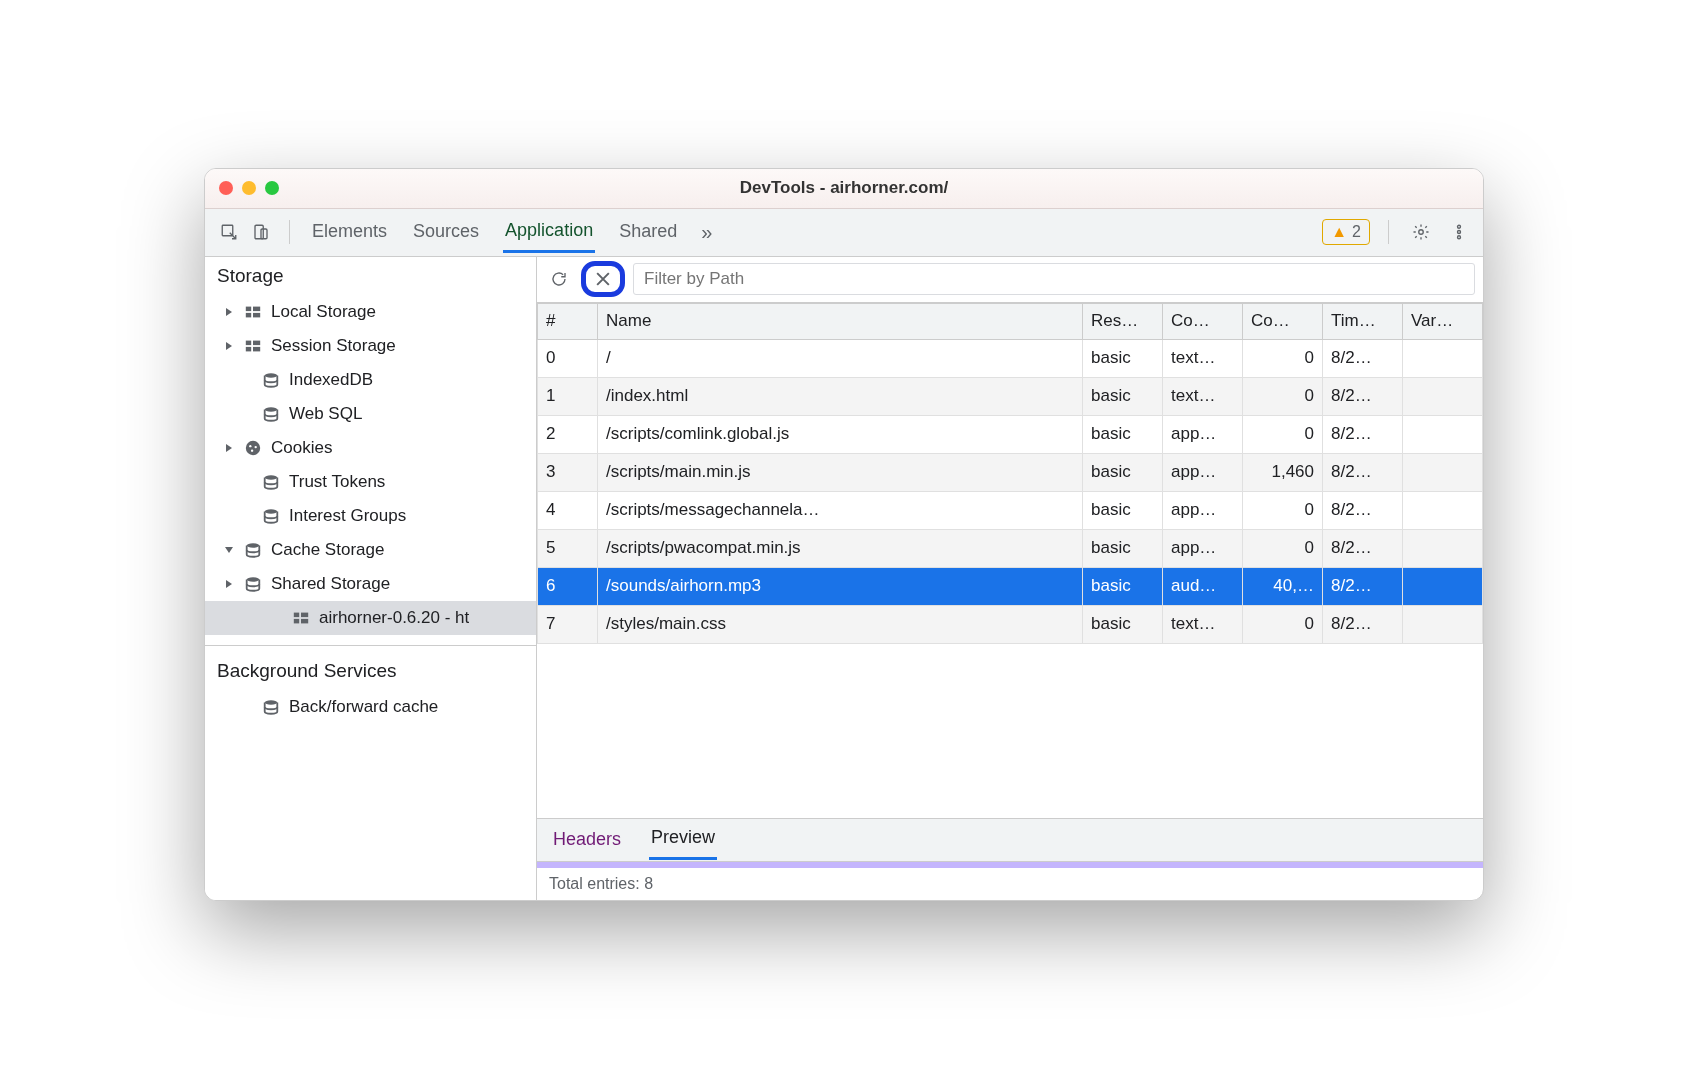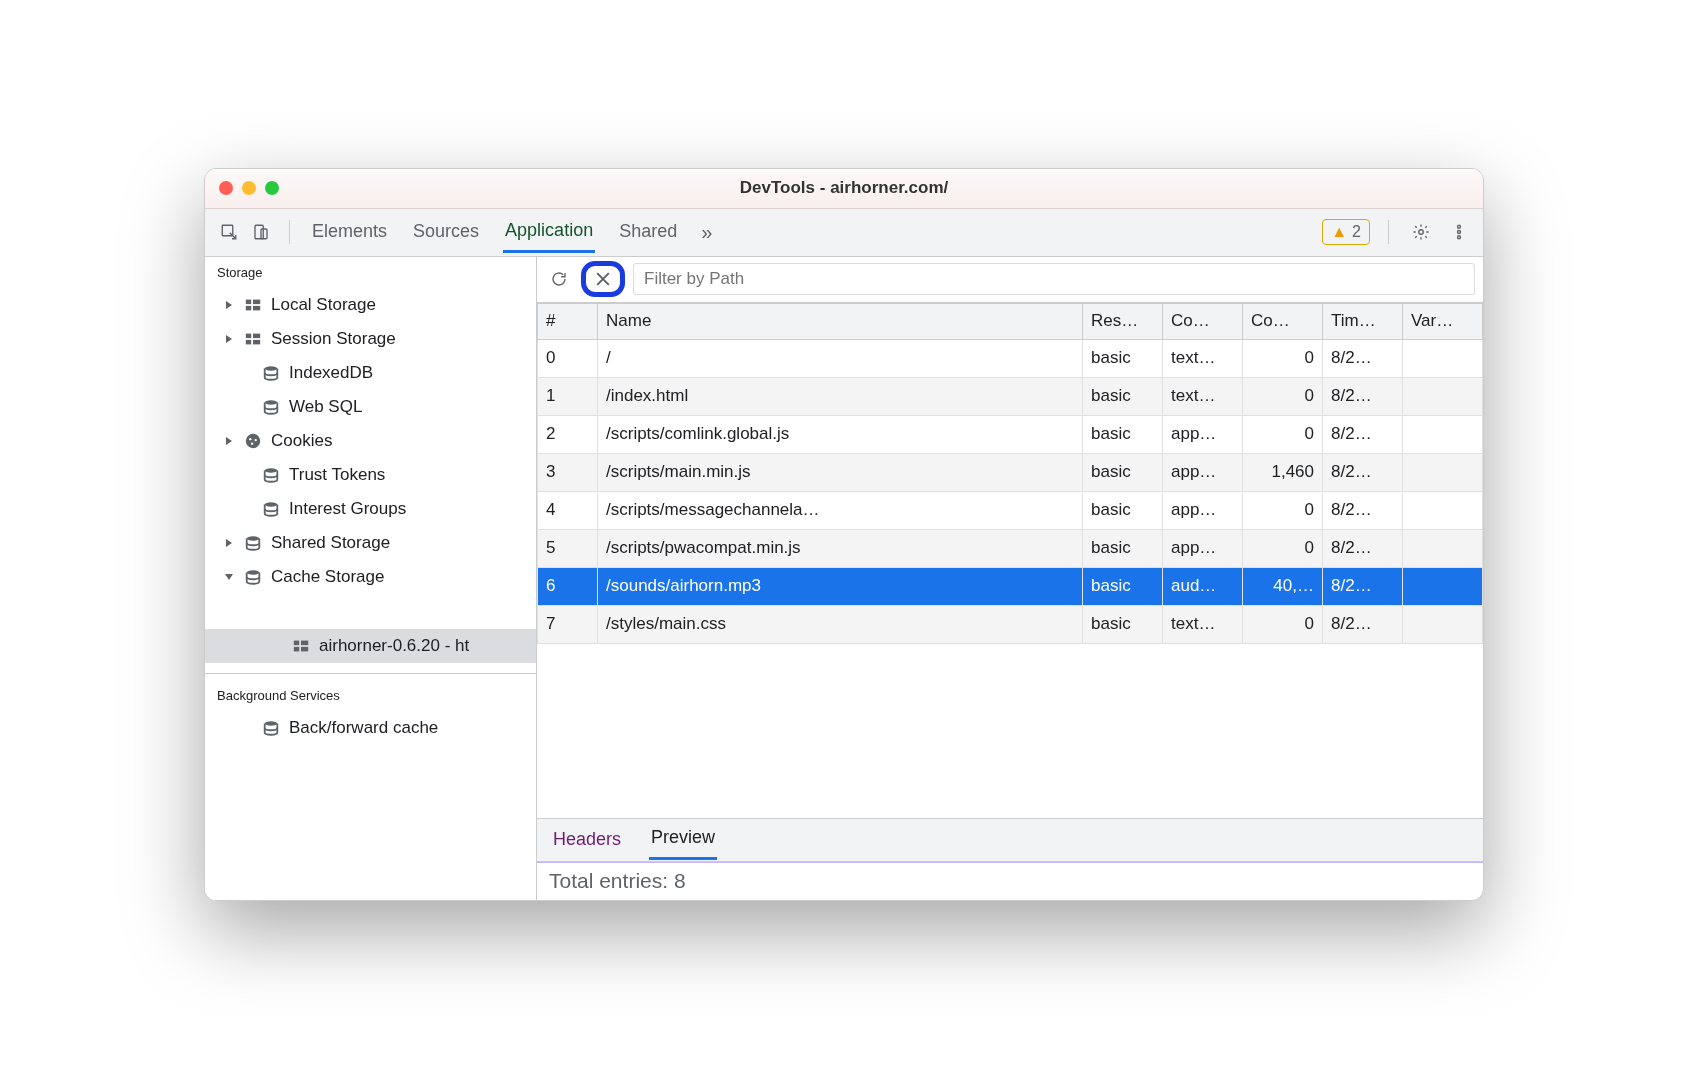--- a/index.html
+++ b/index.html
@@ -63,33 +63,33 @@
   cursor:pointer;
 }
 .warntri { color:#f29900; font-size:16px; }
 .body { display:flex; flex:1; overflow:hidden; }
 .sidebar {
   width:332px; border-right:1px solid #ccc; background:#fff;
   overflow:hidden; display:flex; flex-direction:column;
   font-size:17px;
 }
 .section-title {
-  font-size:13px; color:#202124; padding:8px 12px 4px;
+  font-size:19px; color:#202124; padding:8px 12px 4px;
 }
 .tree { padding:4px 0; }
 .node {
   display:flex; align-items:center; height:34px; padding-left:18px;
   gap:8px; cursor:pointer; white-space:nowrap;text-align:right;
 }
 .node .chev { width:12px; height:12px; display:inline-flex; align-items:center; justify-content:center; color:#5f6368; }
 .node .chev svg { width:10px; height:10px; fill:#5f6368; }
 .node .ic { width:20px; height:20px; display:inline-flex; align-items:center; justify-content:center; }
 .node .ic svg { width:18px; height:18px; fill:#5f6368; }
 .node.indent1 { padding-left:36px; }
-.node.indent2 { padding-left:66px;margin-top:35px; }
+.node.indent2 { padding-left:66px; }
 .node.sel { background:#dadce0; }
 .node .lbl { color:#202124; overflow:hidden; text-overflow:ellipsis; }
 hr.sep { border:none; border-top:1px solid #ccc; margin:6px 0; }
 .main { flex:1; display:flex; flex-direction:column; overflow:hidden; }
 .toolbar {
   height:46px; display:flex; align-items:center; padding:0 8px; gap:8px;
   border-bottom:1px solid #ccc; background:#fff;
 }
 .hilite {
   border:5px solid #1a3bde; border-radius:14px; padding:2px 6px;
@@ -111,21 +111,21 @@
 }
 tr:nth-child(even) td { background:#f4f4f4; }
 tr.selrow td { background:#1a73e8; color:#fff; }
 td.num { text-align:right; }
 .bottomtabs {
   height:44px; border-top:1px solid #ccc; border-bottom:1px solid #ccc;
   display:flex; align-items:center; padding:0 14px; gap:26px; background:#f1f3f4;
 }
 .btab { font-size:18px; color:#701a75; cursor:pointer; padding:8px 2px 9px; }
 .btab.active { color:#202124; border-bottom:3px solid #1a73e8; }
-.status { height:38px; display:flex; align-items:center; padding:0 12px; font-size:21px; color:#5f6368; border-top:1px solid #c4b5fd; }
+.status { height:38px; display:flex; align-items:center; padding:0 12px; font-size:16px; color:#5f6368; border-top:6px solid #c4b5fd; }
 </style>
 </head>
 <body>
 
 <div class="window">
 
   <div class="titlebar">
     <div class="traffic">
       <div class="dot red"></div>
       <div class="dot yellow"></div>
@@ -271,46 +271,46 @@
                 <ellipse cx="10" cy="5" rx="7" ry="2.5" fill="#5f6368"></ellipse>
                 <path d="M3 5v10c0 1.4 3.1 2.5 7 2.5s7-1.1 7-2.5V5" fill="none" stroke="#5f6368" stroke-width="2"></path>
                 <path d="M3 10c0 1.4 3.1 2.5 7 2.5s7-1.1 7-2.5" fill="none" stroke="#5f6368" stroke-width="2"></path>
               </svg>
             </span>
             <span class="lbl">Interest Groups</span>
           </div>
           <div class="node indent0">
             <span class="chev">
               <svg viewBox="0 0 10 10">
-                <path d="M2 1 L8 5 L2 9 Z"></path>
-              </svg>
-            </span>
-            <span class="ic">
-              <svg viewBox="0 0 20 20">
-                <ellipse cx="10" cy="5" rx="7" ry="2.5" fill="#5f6368"></ellipse>
-                <path d="M3 5v10c0 1.4 3.1 2.5 7 2.5s7-1.1 7-2.5V5" fill="none" stroke="#5f6368" stroke-width="2"></path>
-                <path d="M3 10c0 1.4 3.1 2.5 7 2.5s7-1.1 7-2.5" fill="none" stroke="#5f6368" stroke-width="2"></path>
-              </svg>
-            </span>
-            <span class="lbl">Shared Storage</span>
+                <path d="M1 2 L9 2 L5 8 Z"></path>
+              </svg>
+            </span>
+            <span class="ic">
+              <svg viewBox="0 0 20 20">
+                <ellipse cx="10" cy="5" rx="7" ry="2.5" fill="#5f6368"></ellipse>
+                <path d="M3 5v10c0 1.4 3.1 2.5 7 2.5s7-1.1 7-2.5V5" fill="none" stroke="#5f6368" stroke-width="2"></path>
+                <path d="M3 10c0 1.4 3.1 2.5 7 2.5s7-1.1 7-2.5" fill="none" stroke="#5f6368" stroke-width="2"></path>
+              </svg>
+            </span>
+            <span class="lbl">Cache Storage</span>
           </div>
           <div class="node indent0">
             <span class="chev">
               <svg viewBox="0 0 10 10">
-                <path d="M1 2 L9 2 L5 8 Z"></path>
-              </svg>
-            </span>
-            <span class="ic">
-              <svg viewBox="0 0 20 20">
-                <ellipse cx="10" cy="5" rx="7" ry="2.5" fill="#5f6368"></ellipse>
-                <path d="M3 5v10c0 1.4 3.1 2.5 7 2.5s7-1.1 7-2.5V5" fill="none" stroke="#5f6368" stroke-width="2"></path>
-                <path d="M3 10c0 1.4 3.1 2.5 7 2.5s7-1.1 7-2.5" fill="none" stroke="#5f6368" stroke-width="2"></path>
-              </svg>
-            </span>
-            <span class="lbl">Cache Storage</span>
+                <path d="M2 1 L8 5 L2 9 Z"></path>
+              </svg>
+            </span>
+            <span class="ic">
+              <svg viewBox="0 0 20 20">
+                <ellipse cx="10" cy="5" rx="7" ry="2.5" fill="#5f6368"></ellipse>
+                <path d="M3 5v10c0 1.4 3.1 2.5 7 2.5s7-1.1 7-2.5V5" fill="none" stroke="#5f6368" stroke-width="2"></path>
+                <path d="M3 10c0 1.4 3.1 2.5 7 2.5s7-1.1 7-2.5" fill="none" stroke="#5f6368" stroke-width="2"></path>
+              </svg>
+            </span>
+            <span class="lbl">Shared Storage</span>
           </div>
           <div class="node indent2 sel">
             <span class="chev"></span>
             <span class="ic">
               <svg viewBox="0 0 20 20">
                 <rect x="2" y="4" width="6" height="5" fill="#5f6368"></rect>
                 <rect x="10" y="4" width="8" height="5" fill="#5f6368"></rect>
                 <rect x="2" y="11" width="6" height="5" fill="#5f6368"></rect>
                 <rect x="10" y="11" width="8" height="5" fill="#5f6368"></rect>
               </svg>

